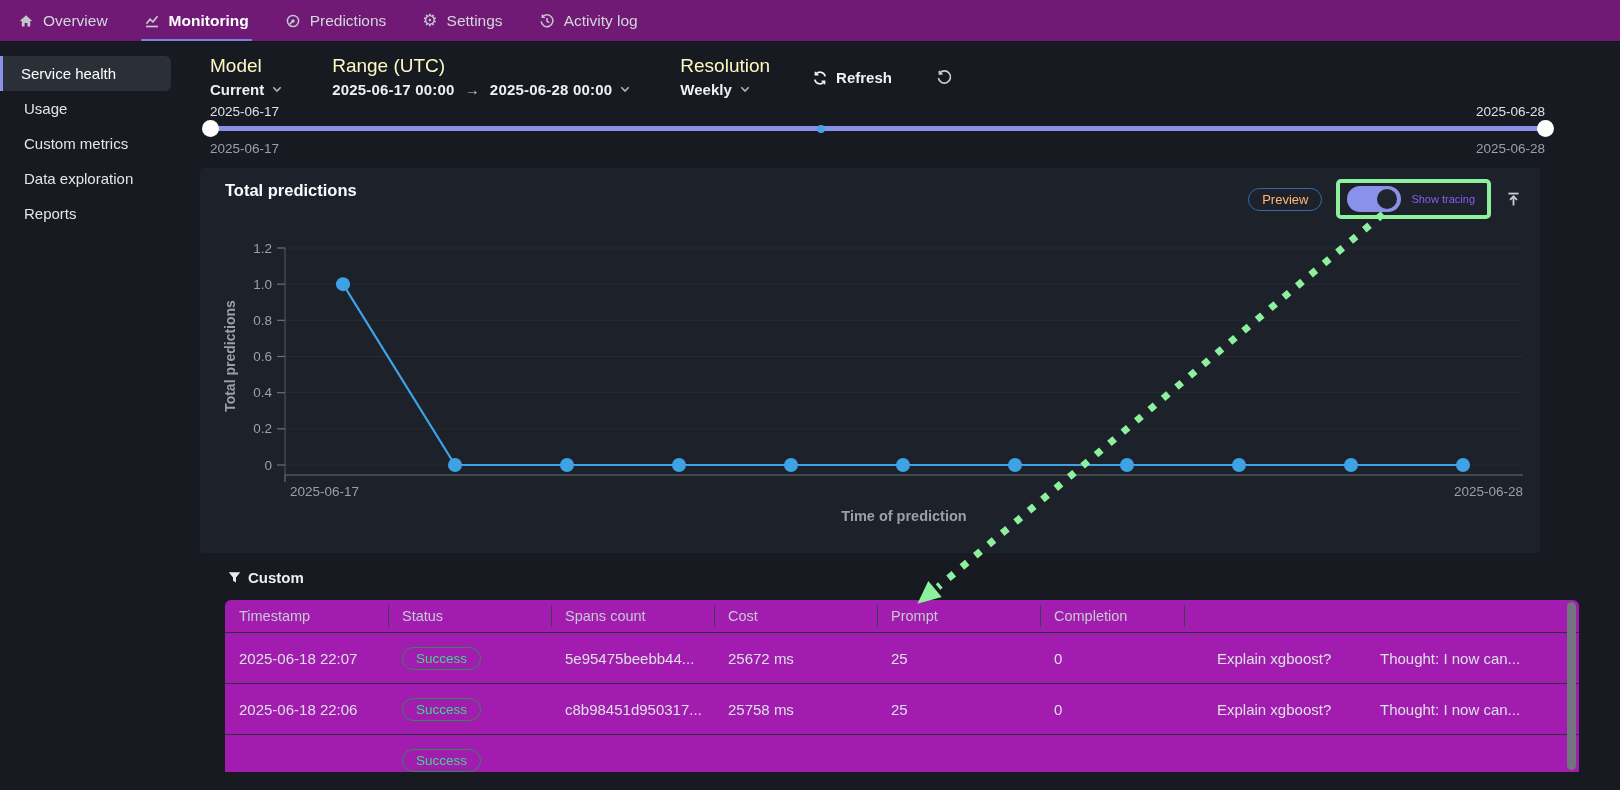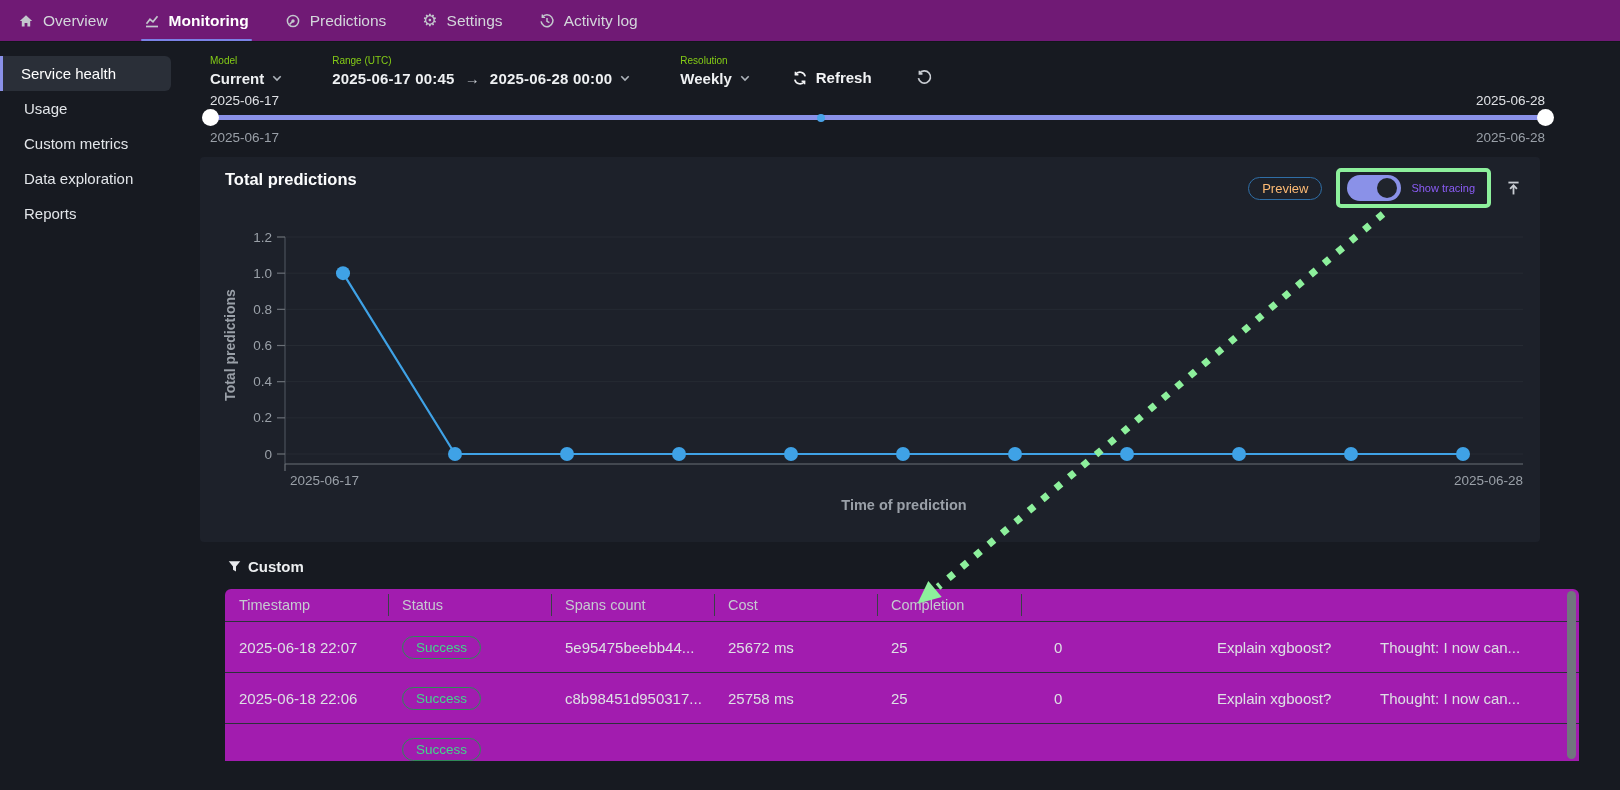--- a/index.html
+++ b/index.html
@@ -38,21 +38,21 @@
   }
   .side-item.active {
     background:#2a2f38; border-left:3px solid #8a91e8;
     border-radius:0 6px 6px 0; padding-left:18px; color:#ffffff;
   }
 
   .main { flex:1; position:relative; }
 
   
   .toolbar { margin:13px 0 0 25px; display:flex; align-items:flex-start; }
-  .ctl-label { font-size:10px; color:#84cc16; margin-bottom:4px; }
+  .ctl-label { font-size:19px; color:#fef9c3; margin-bottom:4px; }
   .ctl-value { font-size:15px; font-weight:bold; color:#eef0f2; display:flex; align-items:center; gap:8px; cursor:pointer; }
   .chev { color:#aeb4bb; }
   .tb-group { margin-right:50px; }
   .tb-range .ctl-value span { letter-spacing:.2px; }
   .range-arrow { color:#c6cad0; font-weight:normal; padding:0 2px; }
   .refresh-btn {
     margin:14px 44px 0 0; display:flex; align-items:center; gap:8px;
     font-size:15px; font-weight:bold; color:#f2f3f5; cursor:pointer; background:none; border:none;
     font-family:inherit;
   }
@@ -197,21 +197,21 @@
           <span class="chev">
               <svg width="10" height="7" viewBox="0 0 10 7" fill="none" stroke="currentColor" stroke-width="1.6">
                 <path d="M1.3 1.3 L5 5 L8.7 1.3"></path>
               </svg>
             </span>
         </div>
       </div>
       <div class="tb-group tb-range">
         <div class="ctl-label">Range (UTC)</div>
         <div class="ctl-value">
-          <span>2025-06-17  00:45</span>
+          <span>2025-06-17  00:00</span>
           <span class="range-arrow">→</span>
           <span>2025-06-28  00:00</span>
           <span class="chev">
               <svg width="10" height="7" viewBox="0 0 10 7" fill="none" stroke="currentColor" stroke-width="1.6">
                 <path d="M1.3 1.3 L5 5 L8.7 1.3"></path>
               </svg>
             </span>
         </div>
       </div>
       <div class="tb-group" style="margin-right:42px;">
@@ -324,20 +324,21 @@
         </svg>
       <span>Custom</span>
     </div>
 
     <section class="trace-table">
       <div class="t-grid">
         <div class="th">Timestamp</div>
         <div class="th">Status</div>
         <div class="th">Spans count</div>
         <div class="th">Cost</div>
+        <div class="th">Prompt</div>
         <div class="th">Completion</div>
       </div>
 
       <div class="t-grid trow">
         <div class="td">2025-06-18 22:07</div>
         <div class="td">
             <span class="badge-success">Success</span>
           </div>
         <div class="td">5e95475beebb44...</div>
         <div class="td">25672 ms</div>

